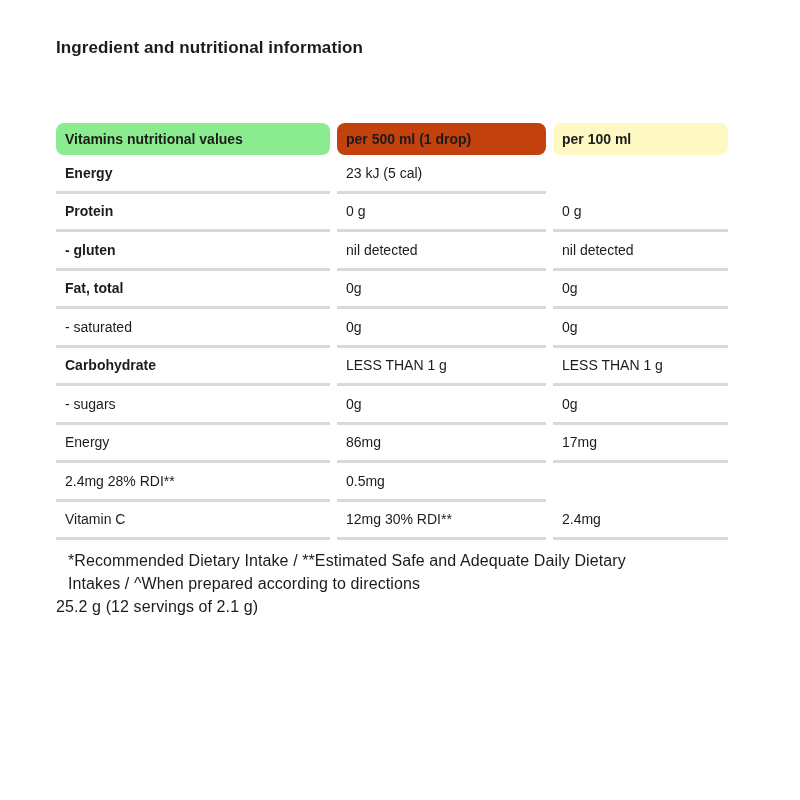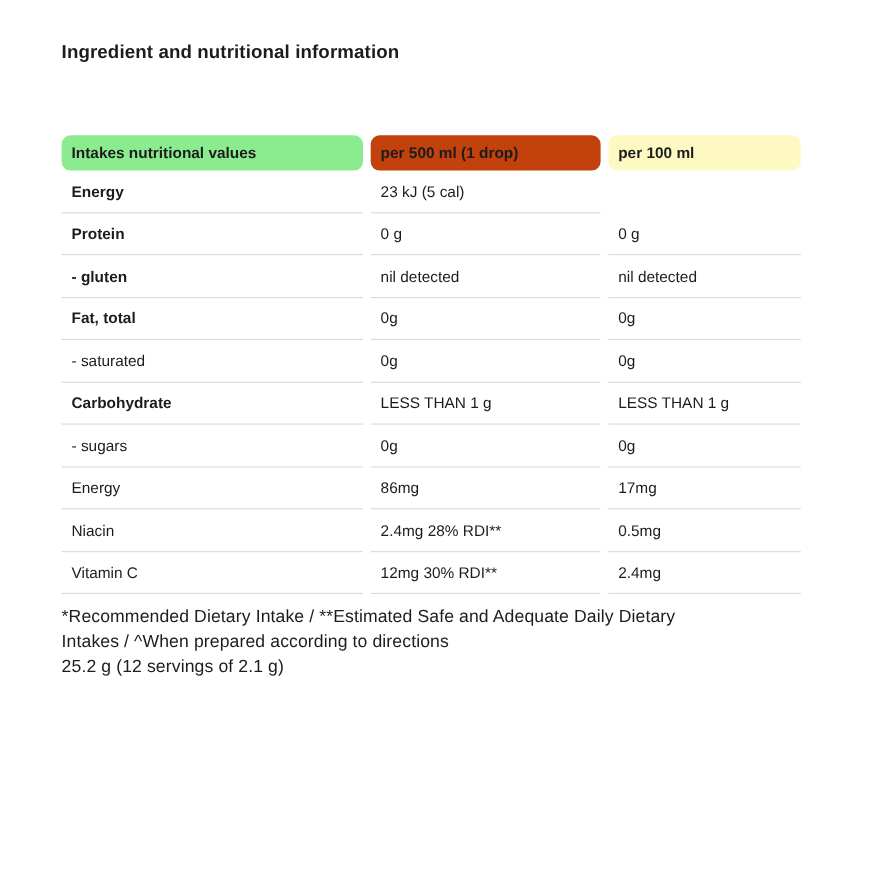--- a/index.html
+++ b/index.html
@@ -33,50 +33,50 @@
     background: #8aec8f;
     display: flex;
     align-items: center;
     padding-left: 9px;
     font-size: 14px;
     font-weight: 700;
   }
 
   .cell {
     height: 38.5px;
-    border-bottom: 1px solid #22c55e;
+    border-bottom: 3px solid #22c55e;
     display: flex;
     align-items: center;
     padding-left: 9px;
     font-size: 14px;
     font-weight: 400;
   }
   .cell.bold { font-weight: 700; }
 
   .para {
     font-size: 16px;
     line-height: 23px;
     max-width: 600px;
     letter-spacing: 0.1px;
   }
-  .footnote { margin-top: 9px; }
+  .footnote { margin-top: 9px; margin-left: 12px; }
   .ingredients { margin-top: 25px; }
   .serving { margin-top: 0; }
 </style>
 </head>
 <body style="color: rgb(28, 28, 28);">
 
 <div class="page">
 
   <h1 class="page-title">Ingredient and nutritional information</h1>
 
   <div class="ntable">
 
     <div class="thead">
-      <div class="th" style="background: rgb(138, 236, 143);">Intakes nutritional values</div>
+      <div class="th" style="background: rgb(138, 236, 143);">Vitamins nutritional values</div>
       <div class="th" style="background: #c2410c;">per 500 ml (1 drop)</div>
       <div class="th" style="background: #fef9c3;">per 100 ml</div>
     </div>
 
     <div class="row">
       <div class="cell bold" style="border-bottom-color: rgb(217, 217, 217);">Energy</div>
       <div class="cell" style="border-bottom-color: rgb(217, 217, 217);">23 kJ (5 cal)</div>
     </div>
 
     <div class="row">
@@ -115,21 +115,20 @@
       <div class="cell" style="border-bottom-color: rgb(217, 217, 217);">0g</div>
     </div>
 
     <div class="row">
       <div class="cell" style="border-bottom-color: rgb(217, 217, 217);">Energy</div>
       <div class="cell" style="border-bottom-color: rgb(217, 217, 217);">86mg</div>
       <div class="cell" style="border-bottom-color: rgb(217, 217, 217);">17mg</div>
     </div>
 
     <div class="row">
-      <div class="cell" style="border-bottom-color: rgb(217, 217, 217);">Niacin</div>
       <div class="cell" style="border-bottom-color: rgb(217, 217, 217);">2.4mg 28% RDI**</div>
       <div class="cell" style="border-bottom-color: rgb(217, 217, 217);">0.5mg</div>
     </div>
 
     <div class="row">
       <div class="cell" style="border-bottom-color: rgb(217, 217, 217);">Vitamin C</div>
       <div class="cell" style="border-bottom-color: rgb(217, 217, 217);">12mg 30% RDI**</div>
       <div class="cell" style="border-bottom-color: rgb(217, 217, 217);">2.4mg</div>
     </div>
 

